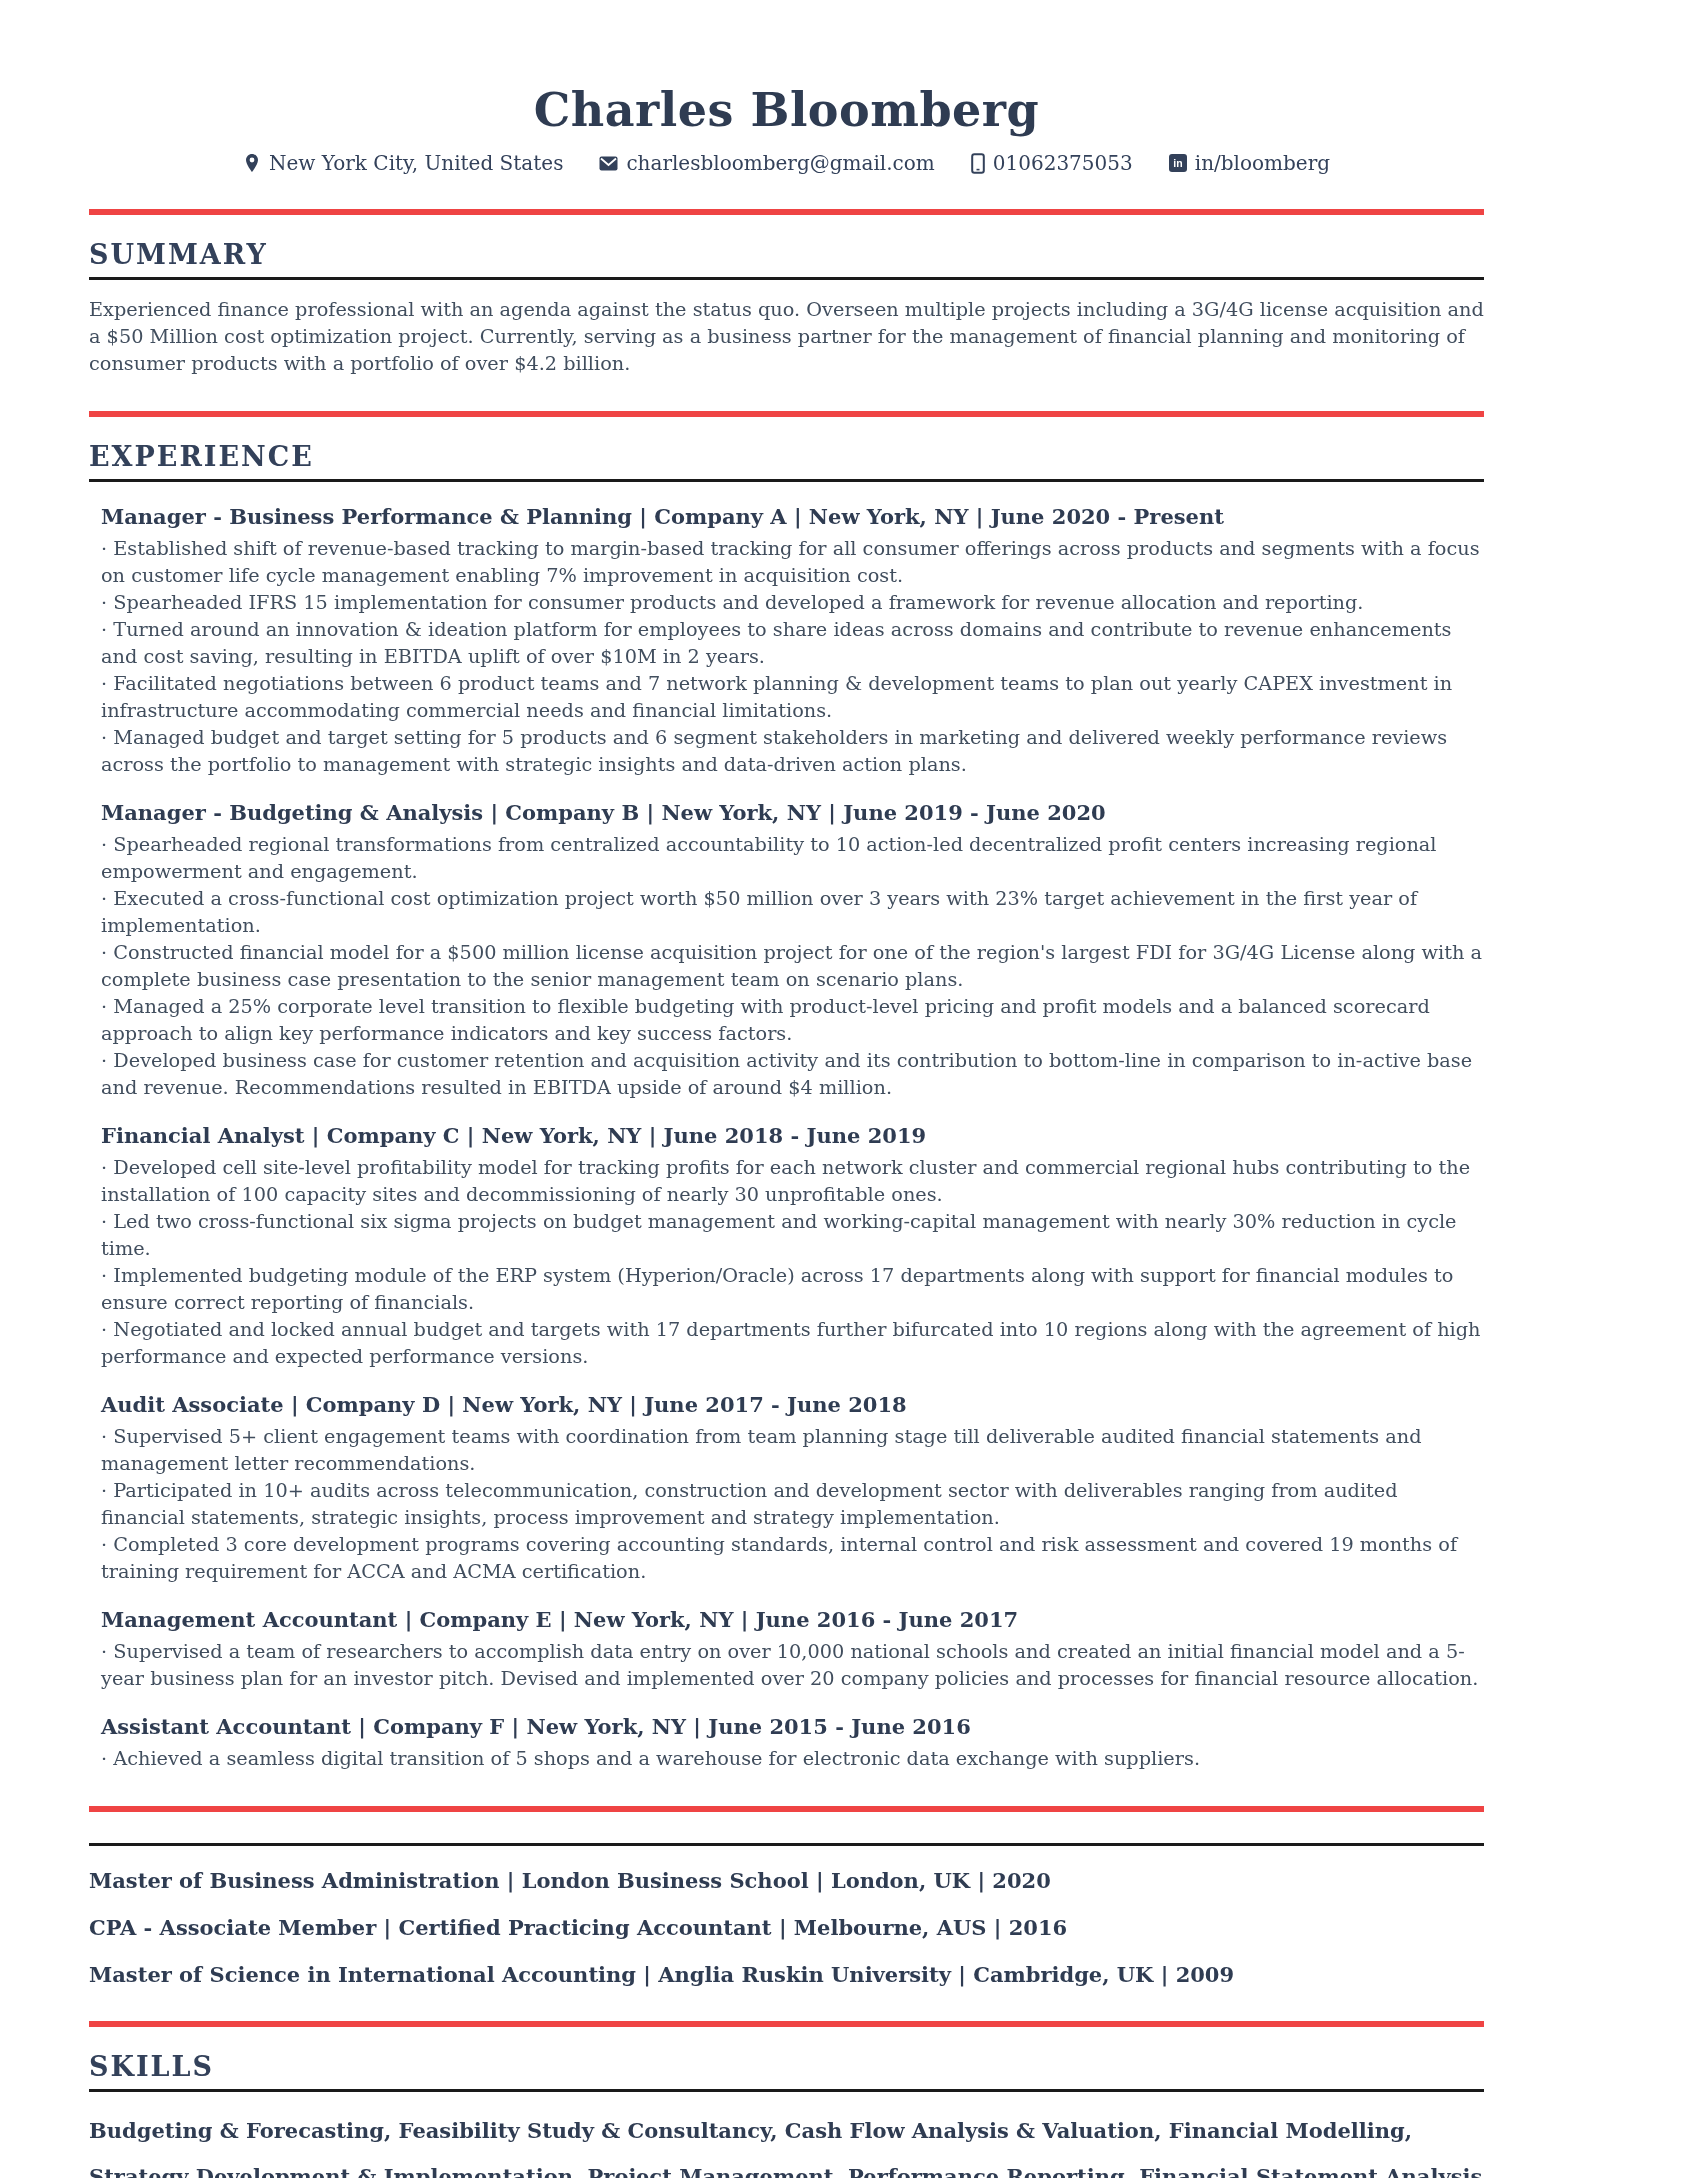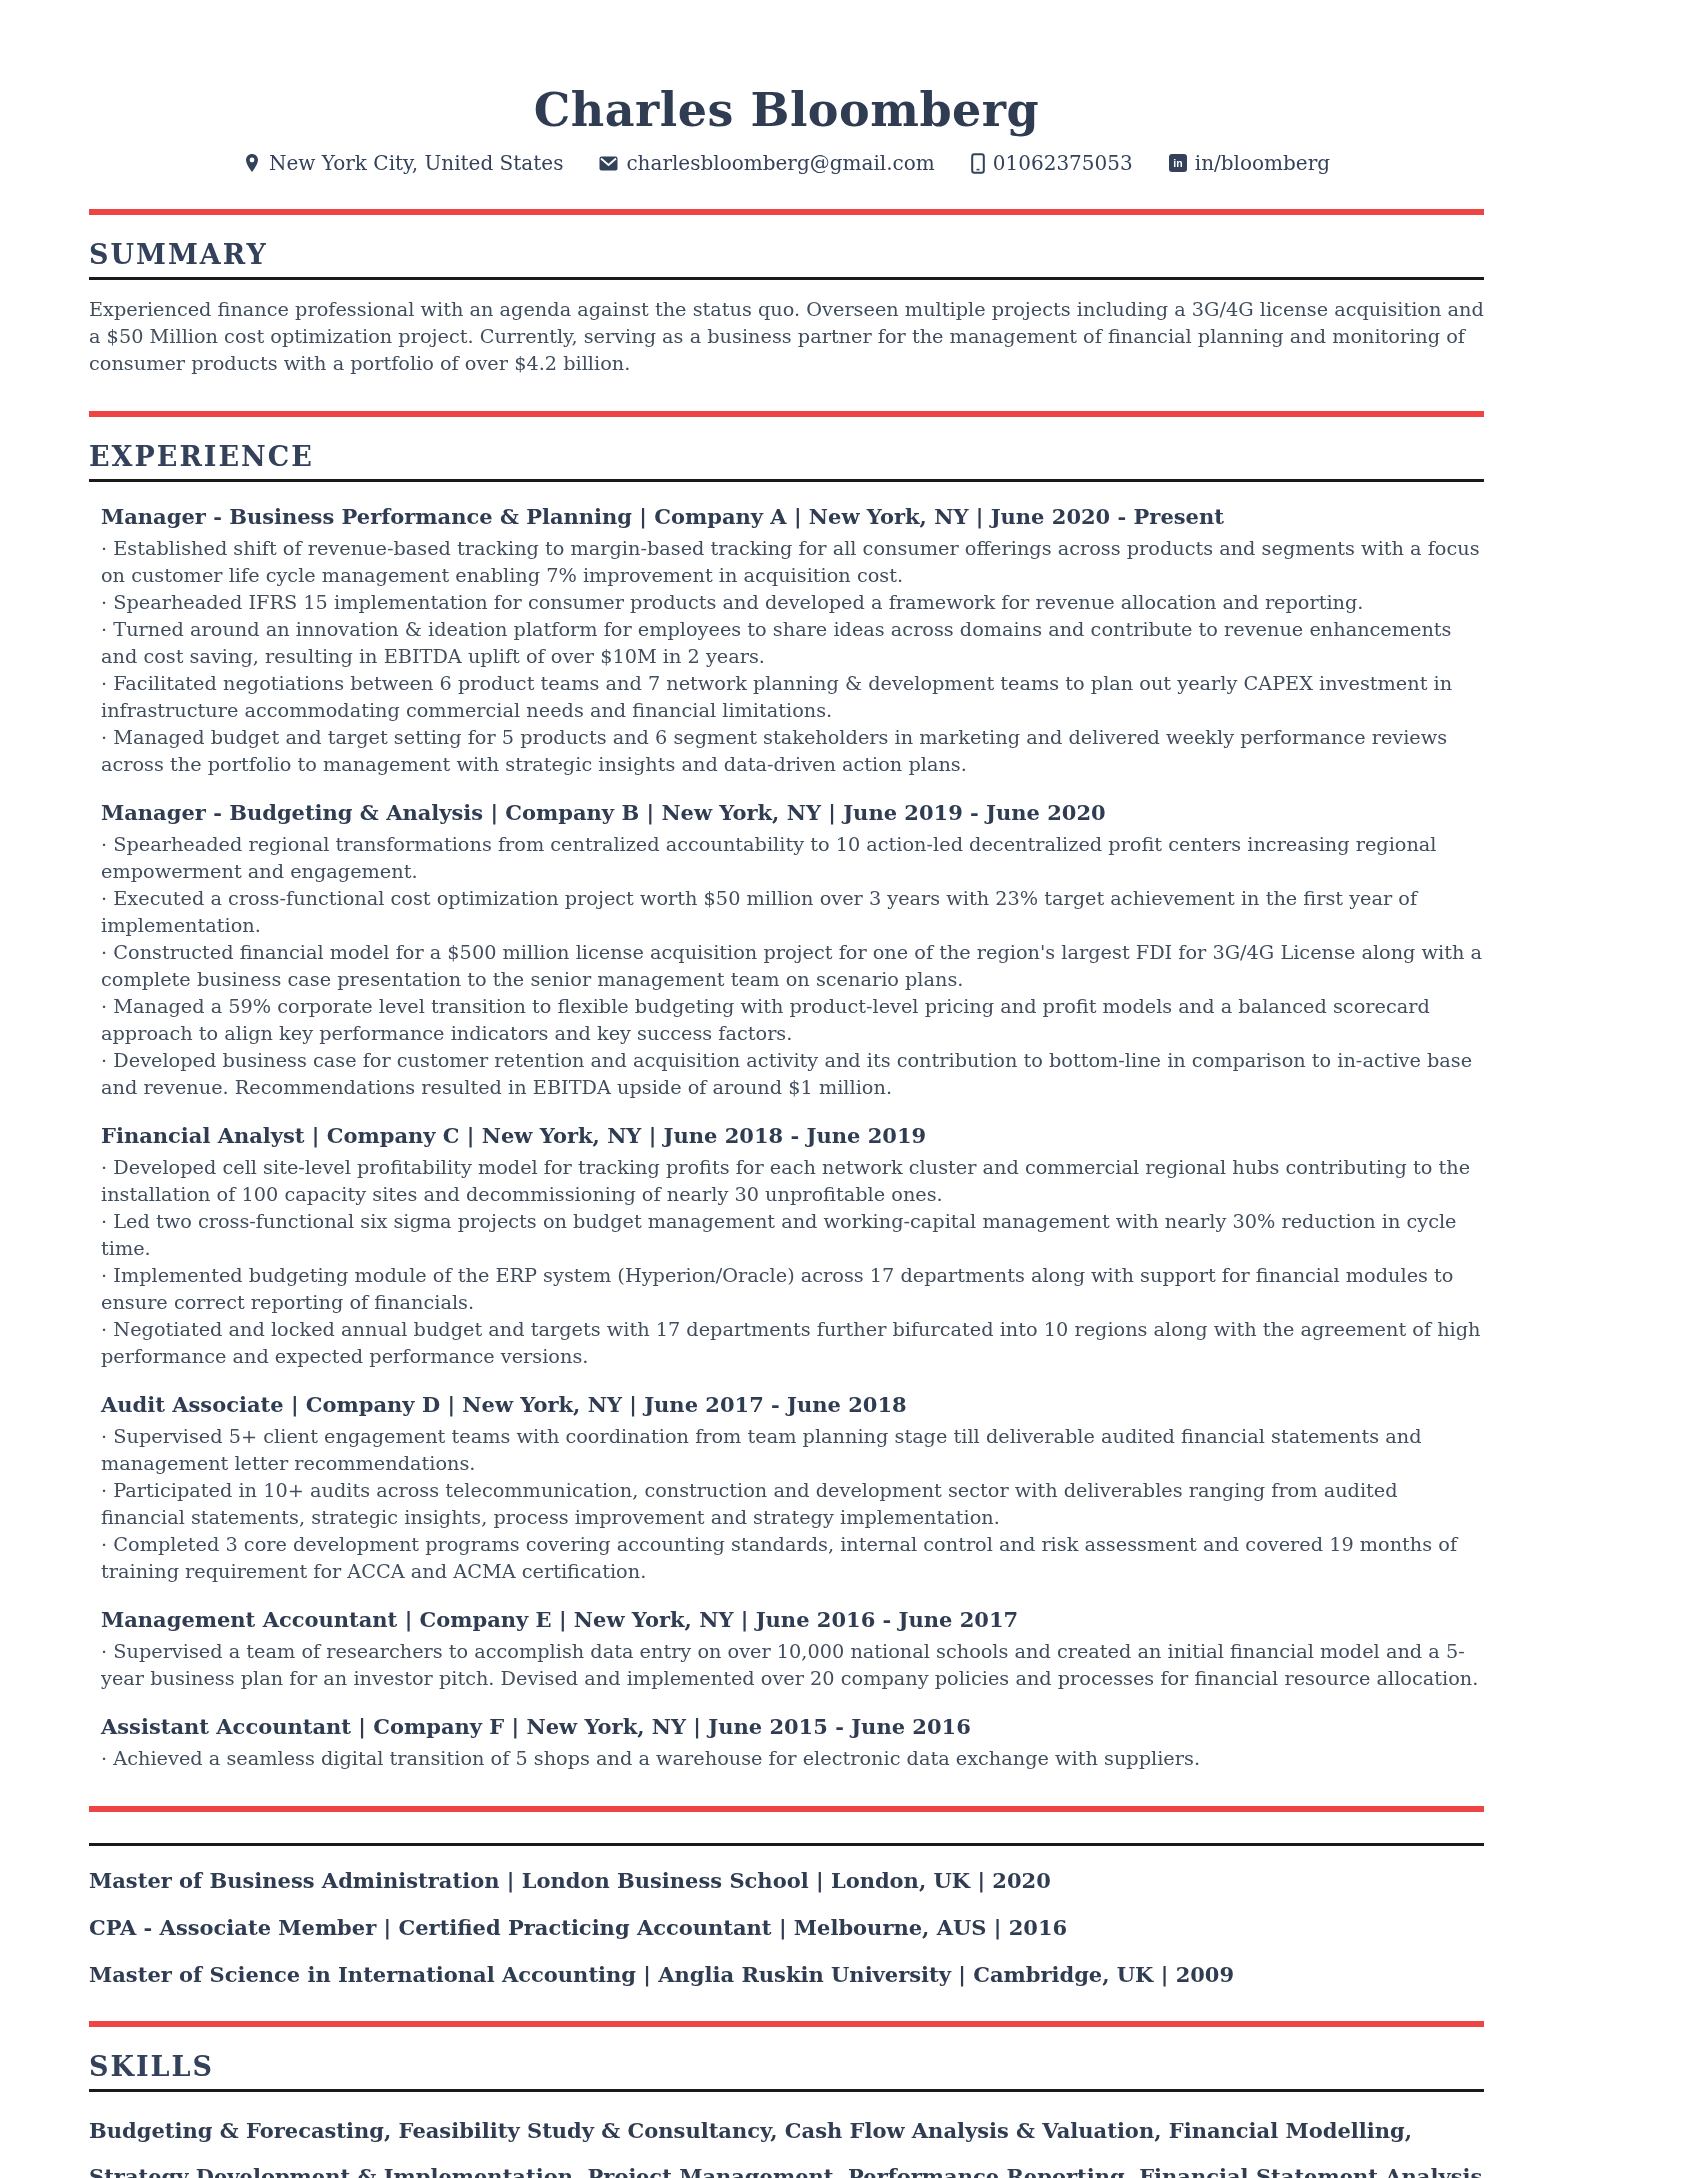--- a/index.html
+++ b/index.html
@@ -178,23 +178,23 @@
 
   <div class="job">
     <h3 class="job-title">Manager - Budgeting &amp; Analysis | Company B | New York, NY | June 2019 - June 2020</h3>
     <div>
   <p class="bullet">Spearheaded regional transformations from centralized accountability to 10 action-led decentralized profit centers increasing regional empowerment and engagement.</p>
 
   <p class="bullet">Executed a cross-functional cost optimization project worth $50 million over 3 years with 23% target achievement in the first year of implementation.</p>
 
   <p class="bullet">Constructed financial model for a $500 million license acquisition project for one of the region's largest FDI for 3G/4G License along with a complete business case presentation to the senior management team on scenario plans.</p>
 
-  <p class="bullet">Managed a 59% corporate level transition to flexible budgeting with product-level pricing and profit models and a balanced scorecard approach to align key performance indicators and key success factors.</p>
-
-  <p class="bullet">Developed business case for customer retention and acquisition activity and its contribution to bottom-line in comparison to in-active base and revenue. Recommendations resulted in EBITDA upside of around $1 million.</p>
+  <p class="bullet">Managed a 25% corporate level transition to flexible budgeting with product-level pricing and profit models and a balanced scorecard approach to align key performance indicators and key success factors.</p>
+
+  <p class="bullet">Developed business case for customer retention and acquisition activity and its contribution to bottom-line in comparison to in-active base and revenue. Recommendations resulted in EBITDA upside of around $4 million.</p>
 </div>
   </div>
 
   <div class="job">
     <h3 class="job-title">Financial Analyst | Company C | New York, NY | June 2018 - June 2019</h3>
     <div>
   <p class="bullet">Developed cell site-level profitability model for tracking profits for each network cluster and commercial regional hubs contributing to the installation of 100 capacity sites and decommissioning of nearly 30 unprofitable ones.</p>
 
   <p class="bullet">Led two cross-functional six sigma projects on budget management and working-capital management with nearly 30% reduction in cycle time.</p>
 

